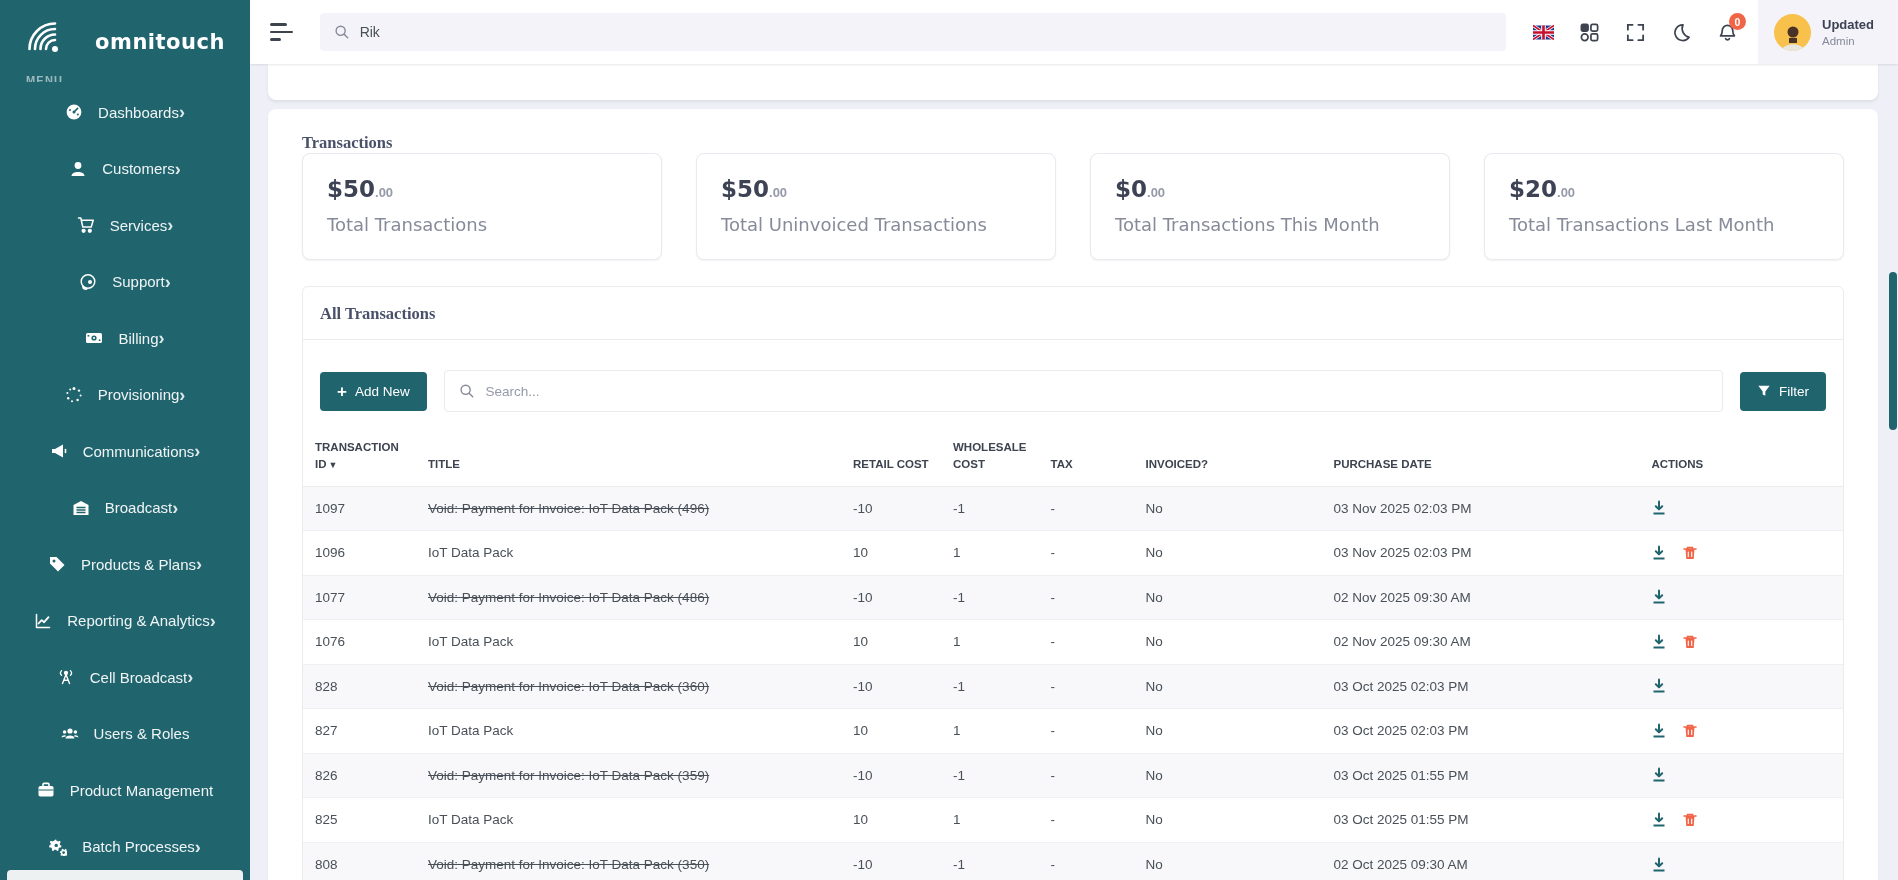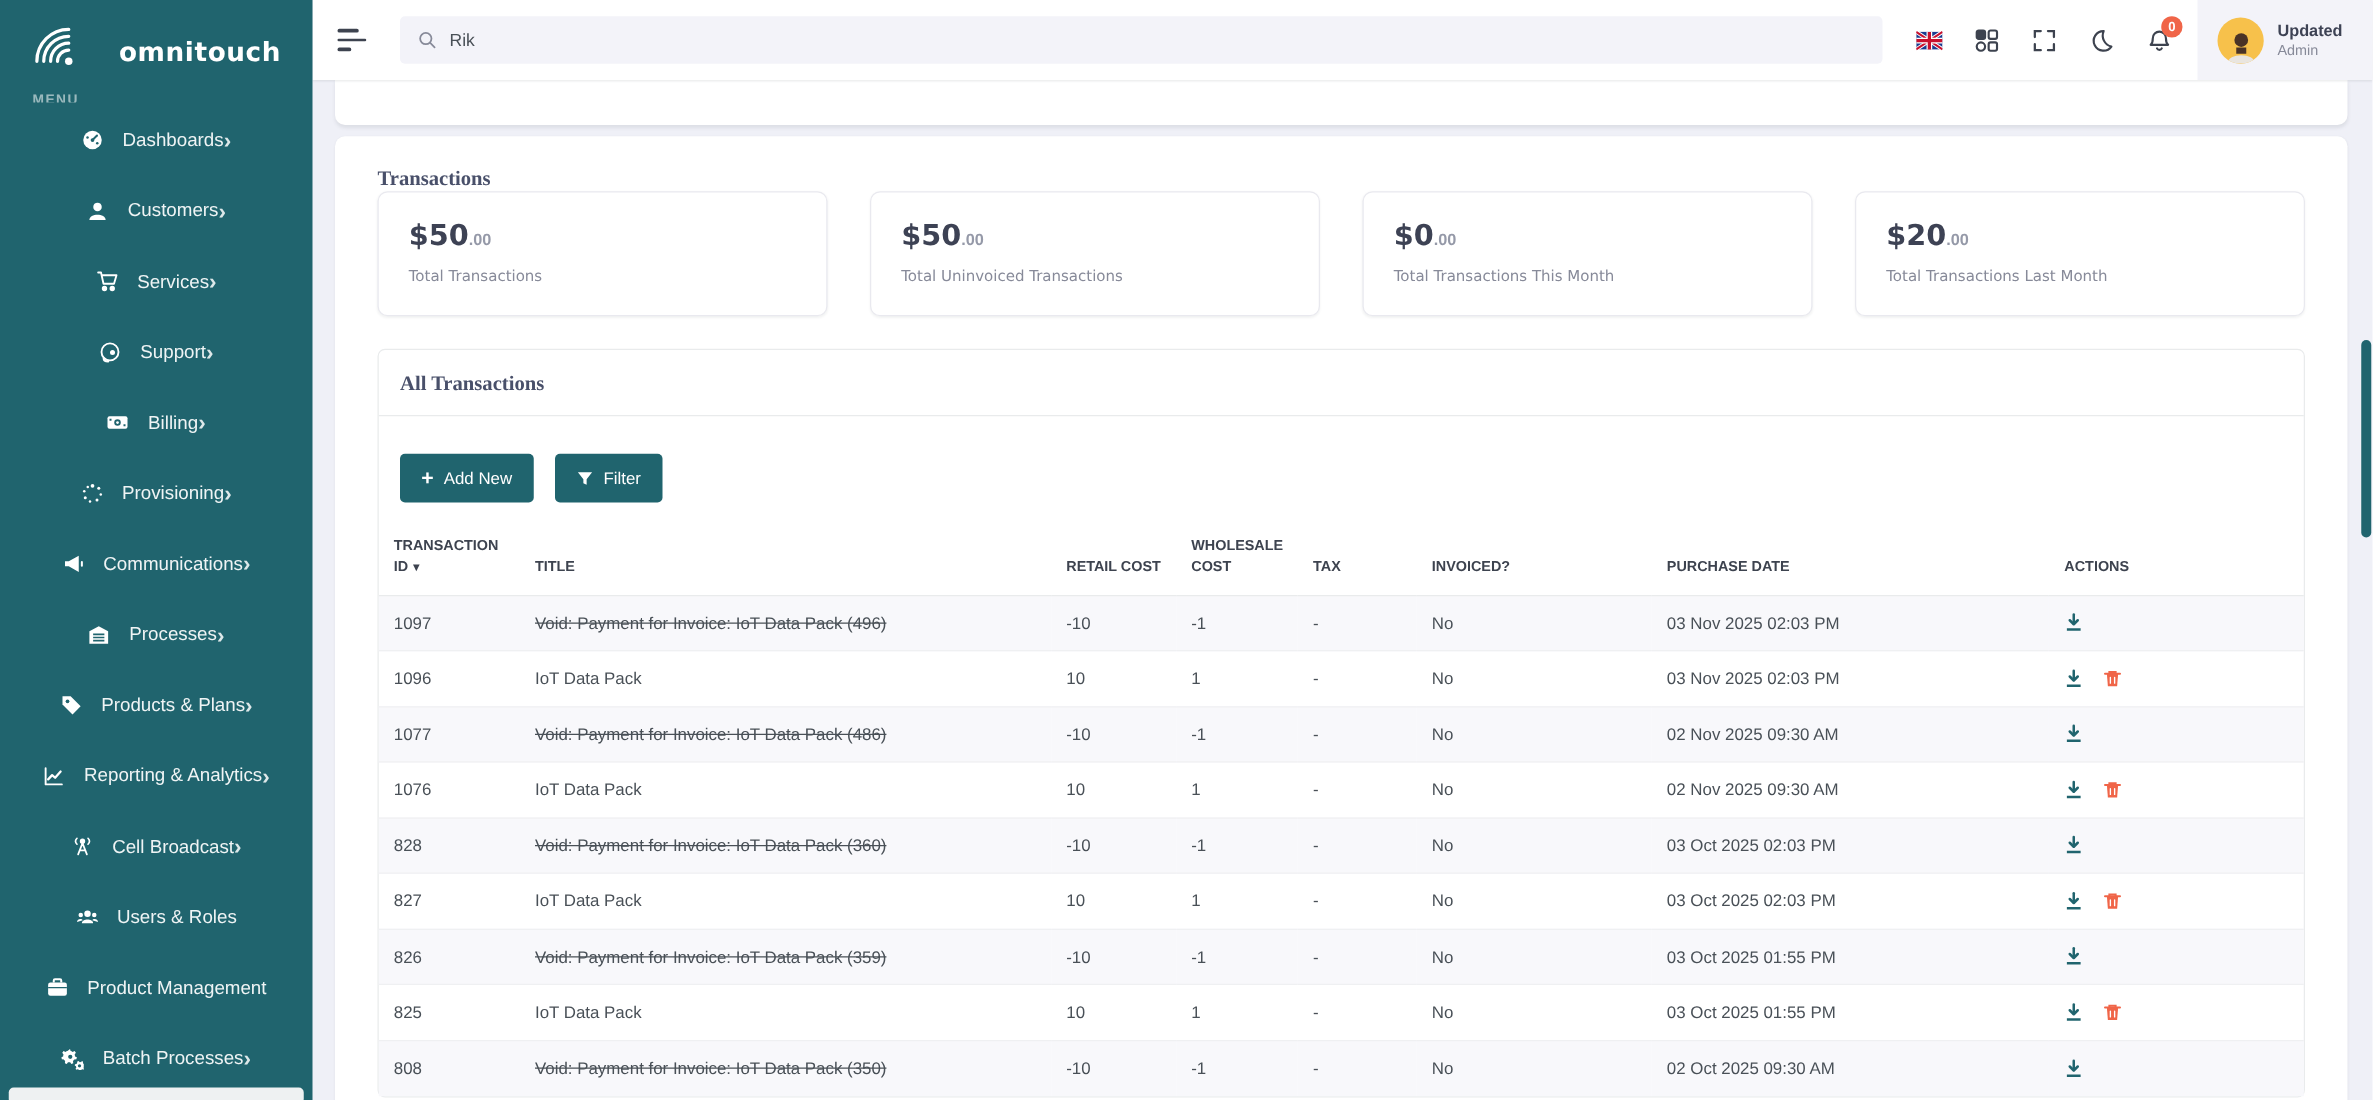--- a/index.html
+++ b/index.html
@@ -43,21 +43,21 @@
   
   .content { position:absolute; left:250px; top:64px; right:0; bottom:0; }
   .cut-card { margin:0 20px 0 18px; height:36px; background:#fff; border-radius:0 0 8px 8px; box-shadow:0 2px 3px rgba(56,65,74,.1); }
   .main-card { margin:9px 20px 0 18px; background:#fff; border-radius:8px 8px 0 0; box-shadow:0 1px 2px rgba(56,65,74,.08); padding:24px 34px 30px 34px; height:900px; }
   .section-title { font-size:16.5px; font-weight:bold; color:#49506a; font-family:Liberation Serif, serif; }
 
   .stats-row { display:grid; grid-template-columns:repeat(4,1fr); gap:34px; }
   .stat-card { background:#fff; border:1px solid #e9e9ef; border-radius:8px; padding:22px 24px 24px; box-shadow:0 1px 2px rgba(56,65,74,.07); }
   .stat-value { font-size:23px; font-weight:bold; color:#3d4254; font-family:"DejaVu Sans", sans-serif; }
   .stat-cents { font-size:13px; font-weight:bold; color:#9599a8; }
-  .stat-label { margin-top:12px; font-size:12px; color:#878a99; font-family:"DejaVu Sans", sans-serif; }
+  .stat-label { margin-top:12px; font-size:18px; color:#878a99; font-family:"DejaVu Sans", sans-serif; }
 
   .sub-card { margin-top:26px; border:1px solid #e9ebec; border-radius:6px; }
   .sub-card-header { padding:17px 17px 15px; border-bottom:1px solid #e9ebec; }
   .toolbar { display:flex; align-items:center; gap:17px; padding:30px 17px 17px; }
   .btn-teal { background:#20646e; color:#fff; border:none; border-radius:4px; font-size:13.5px; display:flex; align-items:center; gap:8px; padding:0 17px; height:39px; cursor:pointer; font-family:inherit; white-space:nowrap; }
   .btn-teal .plus { font-size:17px; font-weight:bold; line-height:1; }
   .tbl-search { flex:1; height:42px; border:1px solid #e9ebec; border-radius:4px; display:flex; align-items:center; padding:0 14px; background:#fff; }
   .tbl-search svg { width:16px; height:16px; margin-right:11px; }
   .tbl-search input { border:none; outline:none; width:100%; font-size:13.5px; color:#495057; font-family:inherit; }
   .tbl-search input::placeholder { color:#9599a8; }
@@ -187,21 +187,21 @@
     <span class="si-chev">›</span>
   </div>
 
   <div class="side-item">
     <span class="si-icon">
           <svg viewBox="0 0 18 18">
             <path d="M1.5 6 L9 2 l7.5 4 v10 h-15 Z" fill="#fff"></path>
             <path d="M4.5 8.5 h9 M4.5 11 h9 M4.5 13.5 h9" stroke="#20646e" stroke-width="1.3"></path>
           </svg>
         </span>
-    <span class="si-label">Processes</span>
+    <span class="si-label">Broadcast</span>
     <span class="si-chev">›</span>
   </div>
 
   <div class="side-item">
     <span class="si-icon">
           <svg viewBox="0 0 18 18">
             <path d="M2 2 h6.5 L16.5 10 L10 16.5 L2 8.5 Z" fill="#fff"></path>
             <circle cx="6" cy="6" r="1.5" fill="#20646e"></circle>
           </svg>
         </span>
@@ -375,20 +375,27 @@
 
     <div class="sub-card">
       <div class="sub-card-header">
         <h3 class="section-title">All Transactions</h3>
       </div>
       <div class="toolbar">
         <button class="btn-teal">
           <span class="plus">+</span>
           <span>Add New</span>
         </button>
+        <div class="tbl-search">
+          <svg viewBox="0 0 20 20" fill="none" stroke="#878a99" stroke-width="1.8">
+            <circle cx="8.5" cy="8.5" r="5.8"></circle>
+              <path d="M13 13l4.5 4.5" stroke-linecap="round"></path>
+          </svg>
+          <input type="text" placeholder="Search..." style="">
+        </div>
         <button class="btn-teal">
           <svg viewBox="0 0 16 16" fill="#fff">
             <path d="M1.5 2 h13 L9.5 8.5 v5 L6.5 12 v-3.5 Z"></path>
           </svg>
           <span>Filter</span>
         </button>
       </div>
       <table>
         <colgroup>
           <col style="width:113px">

